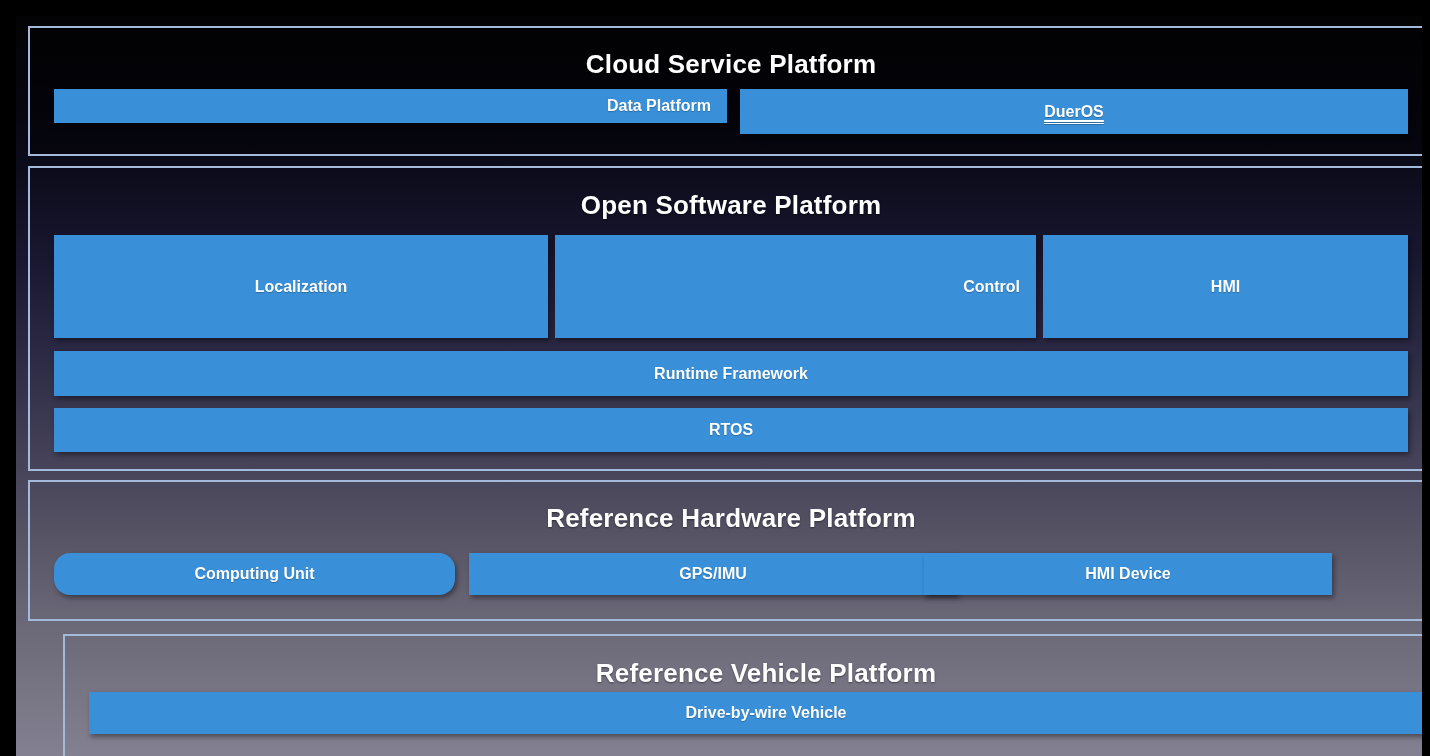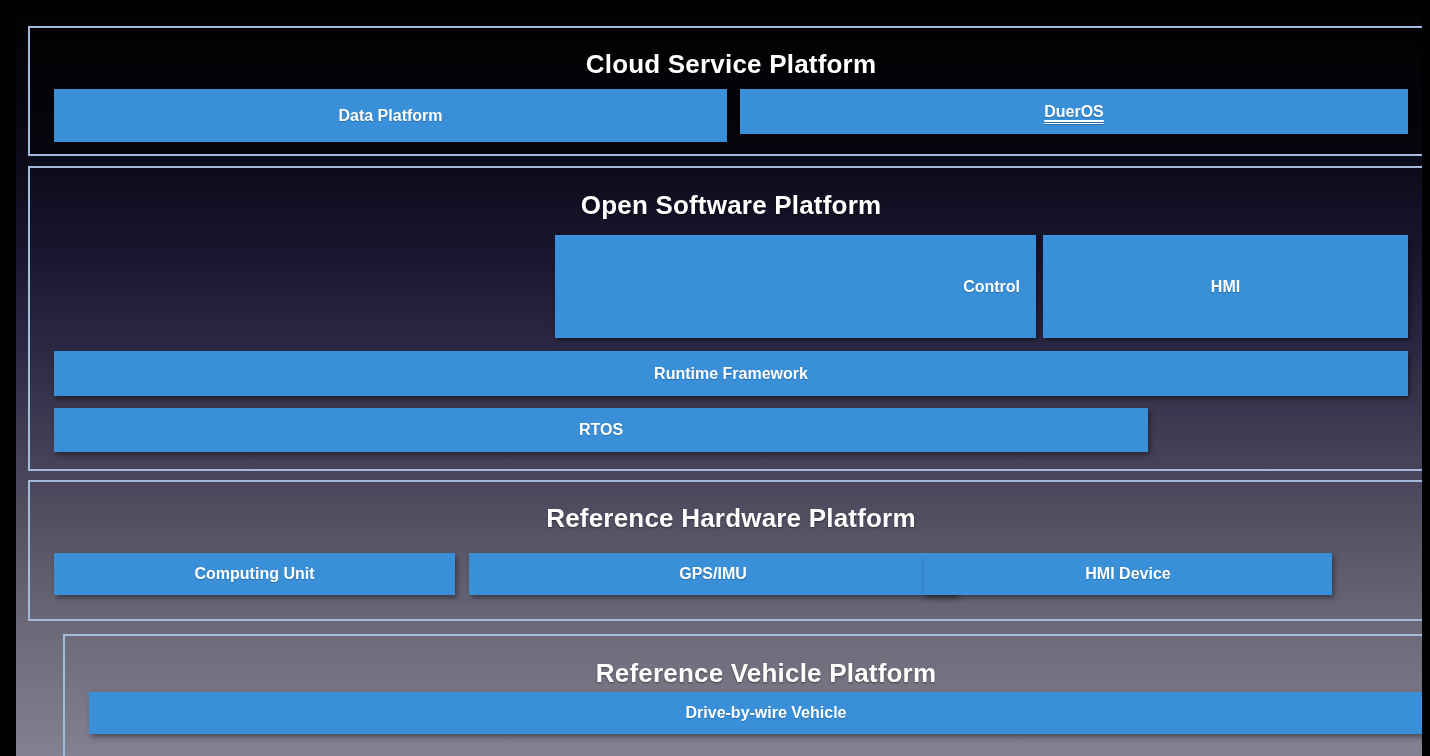--- a/index.html
+++ b/index.html
@@ -75,36 +75,36 @@
     text-decoration-line: underline;
     text-decoration-style: solid;
     text-decoration-color: #ffffff;
     text-decoration-thickness: 1.5px;
     text-underline-offset: 3px;
   }
 
   
   .sec-cloud { left: 12px; top: 10px; width: 1406px; height: 130px; background: rgba(0,0,0,0.35); }
   .sec-cloud .section-title { top: 12px; }
-  .b-data-platform { left: 24px;  top: 61px; width: 673px; height: 53px; }
+  .b-data-platform { left: 24px;  top: 61px; width: 673px; height: 34px; justify-content: flex-end; }
   .b-dueros        { left: 710px; top: 61px; width: 668px; height: 45px; }
 
   
   .sec-software { left: 12px; top: 150px; width: 1406px; height: 305px; }
   .sec-software .section-title { top: 13px; }
   .b-localization { left: 24px;   top: 67px;  width: 494px;  height: 103px; }
   .b-control      { left: 525px;  top: 67px;  width: 481px;  height: 103px; justify-content: flex-end; }
   .b-hmi          { left: 1013px; top: 67px;  width: 365px;  height: 103px; }
   .b-runtime      { left: 24px;   top: 183px; width: 1354px; height: 45px; }
-  .b-rtos         { left: 24px;   top: 240px; width: 1094px; height: 44px; }
+  .b-rtos         { left: 24px;   top: 240px; width: 1354px; height: 44px; }
 
   
   .sec-hardware { left: 12px; top: 464px; width: 1406px; height: 141px; }
   .sec-hardware .section-title { top: 12px; }
-  .b-computing  { left: 24px;  top: 71px; width: 401px; height: 42px; }
+  .b-computing  { left: 24px;  top: 71px; width: 401px; height: 42px; border-radius: 16px; }
   .b-gpsimu     { left: 439px; top: 71px; width: 488px; height: 42px; }
   .b-hmidevice  { left: 894px; top: 71px; width: 408px; height: 42px; }
 
   
   .sec-vehicle { left: 12px; top: 618px; width: 1406px; height: 130px; margin-left: 35px; }
   .sec-vehicle .section-title { top: 13px; }
   .b-drivebywire { left: 24px; top: 56px; width: 1354px; height: 42px; }
 </style>
 </head>
 <body>
@@ -116,20 +116,23 @@
     <div class="block b-data-platform">
       <span>Data Platform</span>
     </div>
     <div class="block b-dueros">
       <span class="spellcheck"><span class="link-underline">DuerOS</span></span>
     </div>
   </div>
 
   <div class="section sec-software">
     <div class="section-title">Open Software Platform</div>
+    <div class="block b-localization">
+      <span>Localization</span>
+    </div>
     <div class="block b-control">
       <span>Control</span>
     </div>
     <div class="block b-hmi">
       <span>HMI</span>
     </div>
     <div class="block b-runtime">
       <span>Runtime Framework</span>
     </div>
     <div class="block b-rtos">

